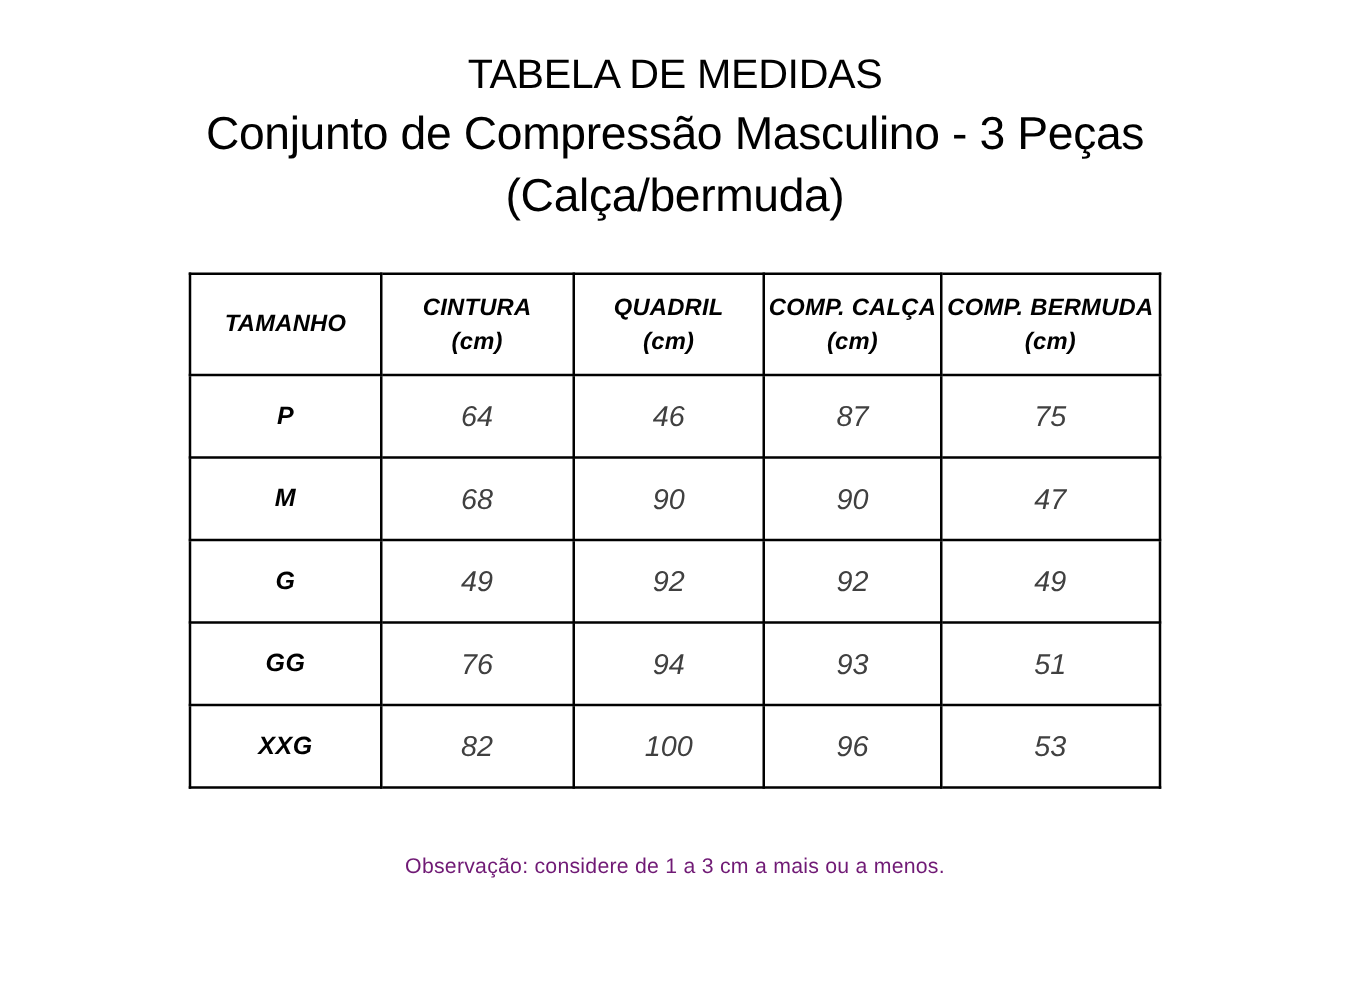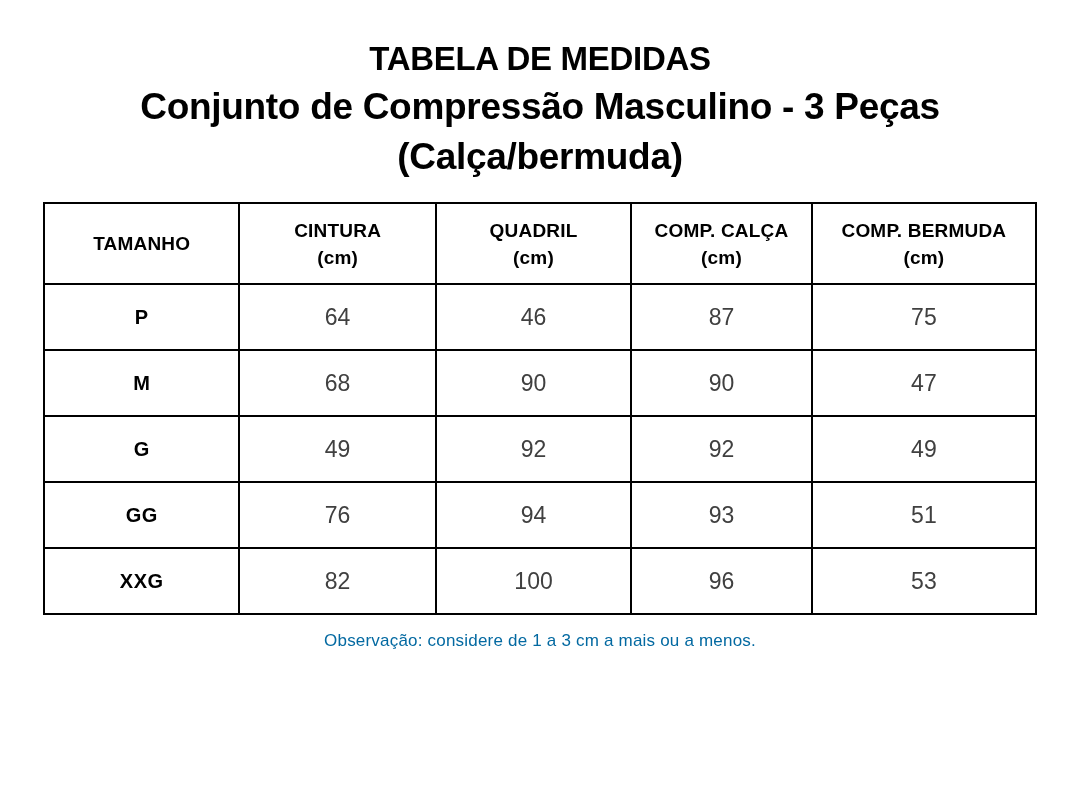--- a/index.html
+++ b/index.html
@@ -10,40 +10,41 @@
     width: 1080px;
     height: 800px;
     background: #ffffff;
     font-family: "Liberation Sans", sans-serif;
     color: #000000;
     overflow: hidden;
   }
   .title-block {
     padding-top: 36px;
     text-align: center;
-    font-weight: 700;
+    font-weight: 400;
     letter-spacing: -0.3px;
   }
   .title-line1 {
     font-size: 33px;
     line-height: 46px;
   }
   .title-line2 {
     font-size: 37px;
     line-height: 50px;
   }
   .title-line3 {
     font-size: 37px;
     line-height: 50px;
   }
   table.size-table {
-    width: 994px;
-    margin: 20px auto 0 auto;
+    width: 778px;
+    margin: 36px auto 0 auto;
     border-collapse: collapse;
     table-layout: fixed;
+    font-style: italic;
   }
   .size-table th,
   .size-table td {
     border: 2px solid #000000;
     text-align: center;
     vertical-align: middle;
     padding: 0;
   }
   .size-table col.c1 { width: 19.7%; }
   .size-table col.c2 { width: 19.8%; }
@@ -64,25 +65,25 @@
     font-size: 20px;
     font-weight: 800;
     letter-spacing: 0.5px;
   }
   .value-cell {
     font-size: 23px;
     font-weight: 400;
     color: #404040;
   }
   .note {
-    margin-top: 16px;
+    margin-top: 52px;
     text-align: center;
     font-size: 17px;
     font-weight: 400;
-    color: #0369a1;
+    color: #701a75;
     letter-spacing: 0.2px;
   }
 </style>
 </head>
 <body>
 
 <div class="title-block">
   <div class="title-line1">TABELA DE MEDIDAS</div>
   <div class="title-line2">Conjunto de Compressão Masculino - 3 Peças</div>
   <div class="title-line3">(Calça/bermuda)</div>

